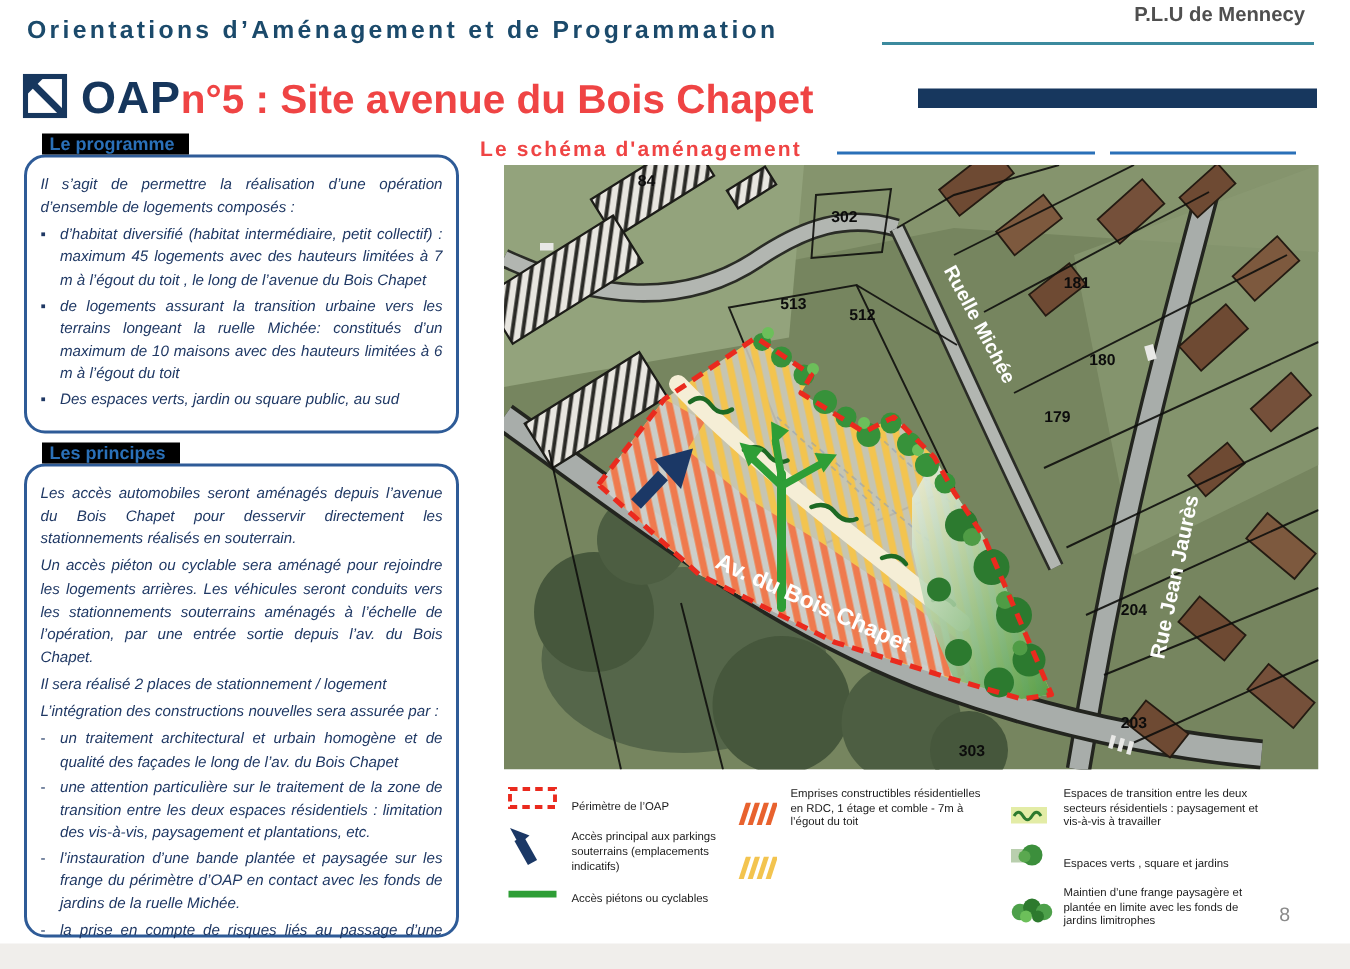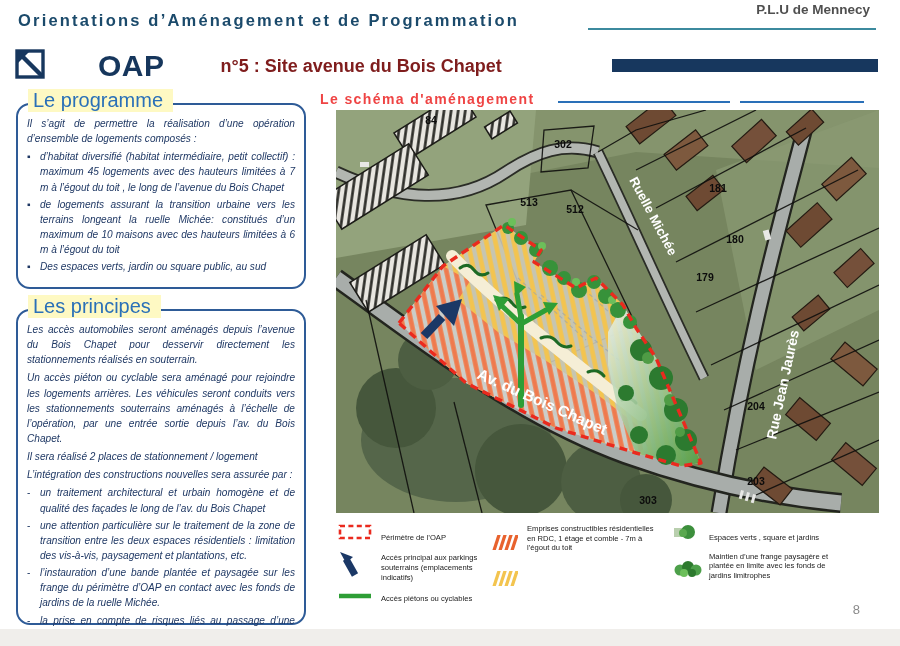--- a/index.html
+++ b/index.html
@@ -5,30 +5,30 @@
   html,body{margin:0;padding:0;width:900px;height:646px;background:#ffffff;overflow:hidden;}
   body{font-family:"Liberation Sans", sans-serif;position:relative;}
   .abs{position:absolute;}
 
   
   .kicker{left:18px;top:11px;font-size:16.5px;font-weight:bold;letter-spacing:2.2px;color:#1b4a6b;}
   .kicker-line{left:588px;top:28px;width:288px;height:2px;background:#3c8a9e;}
   .plu{right:30px;top:2px;font-size:13.5px;font-weight:bold;color:#4f4f4f;text-align:right;}
 
   
-  .title-row{left:14px;top:46px;display:flex;align-items:center;height:40px;gap:44px;}
+  .title-row{left:14px;top:46px;display:flex;align-items:center;height:40px;}
   .title-oap{font-size:30px;font-weight:900;color:#16365c;margin-left:8px;letter-spacing:0.5px;}
-  .title-rest{font-size:18px;font-weight:bold;color:#7f1d1d;margin-left:12px;}
+  .title-rest{font-size:27px;font-weight:bold;color:#ef4444;}
   .title-bar{left:612px;top:59px;width:266px;height:13px;background:#17375e;}
 
   
   .panel{left:16px;width:290px;border:2px solid #2e5b97;border-radius:14px;background:#fff;box-sizing:border-box;}
   .panel1{top:103px;height:186px;}
   .panel2{top:309px;height:316px;}
-  .panel-title{position:absolute;top:-16px;left:10px;background:#fef9c3;padding:0 10px 0 5px;font-size:20px;font-weight:normal;color:#2a70b8;}
+  .panel-title{position:absolute;top:-16px;left:10px;background:#000000;padding:0 10px 0 5px;font-size:12px;font-weight:bold;color:#2a70b8;}
   .panel-body{padding:11px 9px 5px 9px;font-size:10.1px;font-style:italic;color:#1f3864;line-height:1.5;text-align:justify;}
   .panel-body p{margin:0 0 3px 0;}
   .panel-body b{font-weight:normal;}
   .li{display:flex;margin:0 0 2px 0;}
   .li .mk{width:13px;flex:none;font-style:normal;font-weight:bold;}
   .li .tx{flex:1;}
 
   
   .schema-head{left:320px;top:91px;font-size:14px;font-weight:bold;letter-spacing:1.4px;color:#ef4444;}
   .schema-line1{left:558px;top:101px;width:172px;height:2px;background:#2a70b8;}
@@ -349,20 +349,29 @@
               <line x1="25" y1="0" x2="25" y2="15"></line>
           </g>
         </svg>
       </span>
     </div>
   </div>
 
   <div class="lg-col3">
     <div class="lg-item">
       <span class="lg-ic w28">
+        <svg width="24" height="13" viewBox="0 0 24 13">
+            <rect x="0" y="1" width="24" height="11" fill="#e3eca6"></rect>
+            <path d="M2,7 q3,-5 6,0 q3,5 6,0 q3,-5 6,0" stroke="#2d7a2e" stroke-width="2" fill="none"></path>
+          </svg>
+      </span>
+      <span class="lg-txt">Espaces de transition entre les deux secteurs résidentiels : paysagement et vis-à-vis à travailler</span>
+    </div>
+    <div class="lg-item">
+      <span class="lg-ic w28">
         <svg width="24" height="16" viewBox="0 0 24 16">
             <rect x="0" y="4" width="16" height="9" fill="#b9cfae"></rect>
             <circle cx="14" cy="8" r="7" fill="#3c8f3c"></circle>
             <circle cx="9" cy="9" r="4" fill="#5aa84f"></circle>
           </svg>
       </span>
       <span class="lg-txt" style="padding-top:3px">Espaces verts , square et jardins</span>
     </div>
     <div class="lg-item">
       <span class="lg-ic w28">

